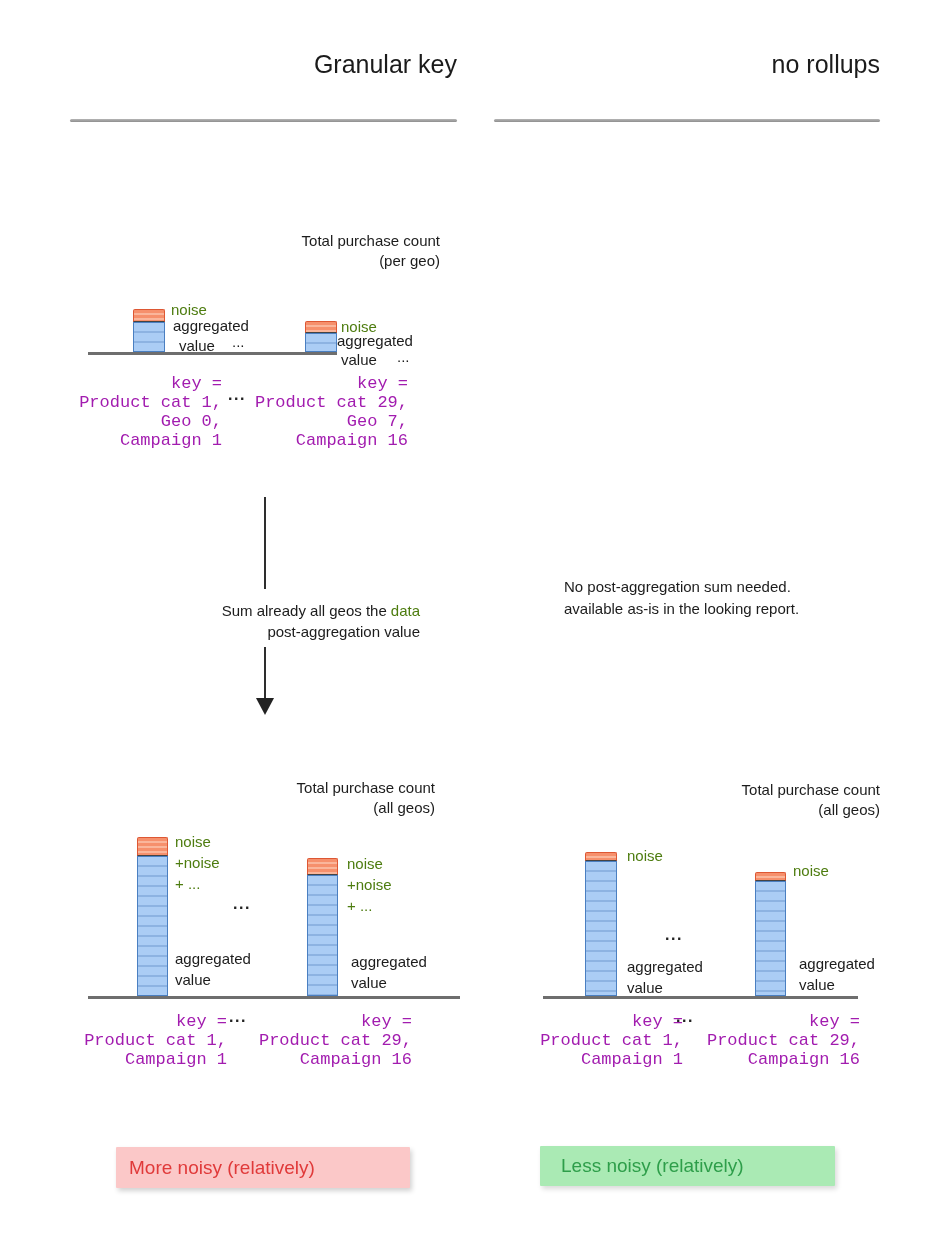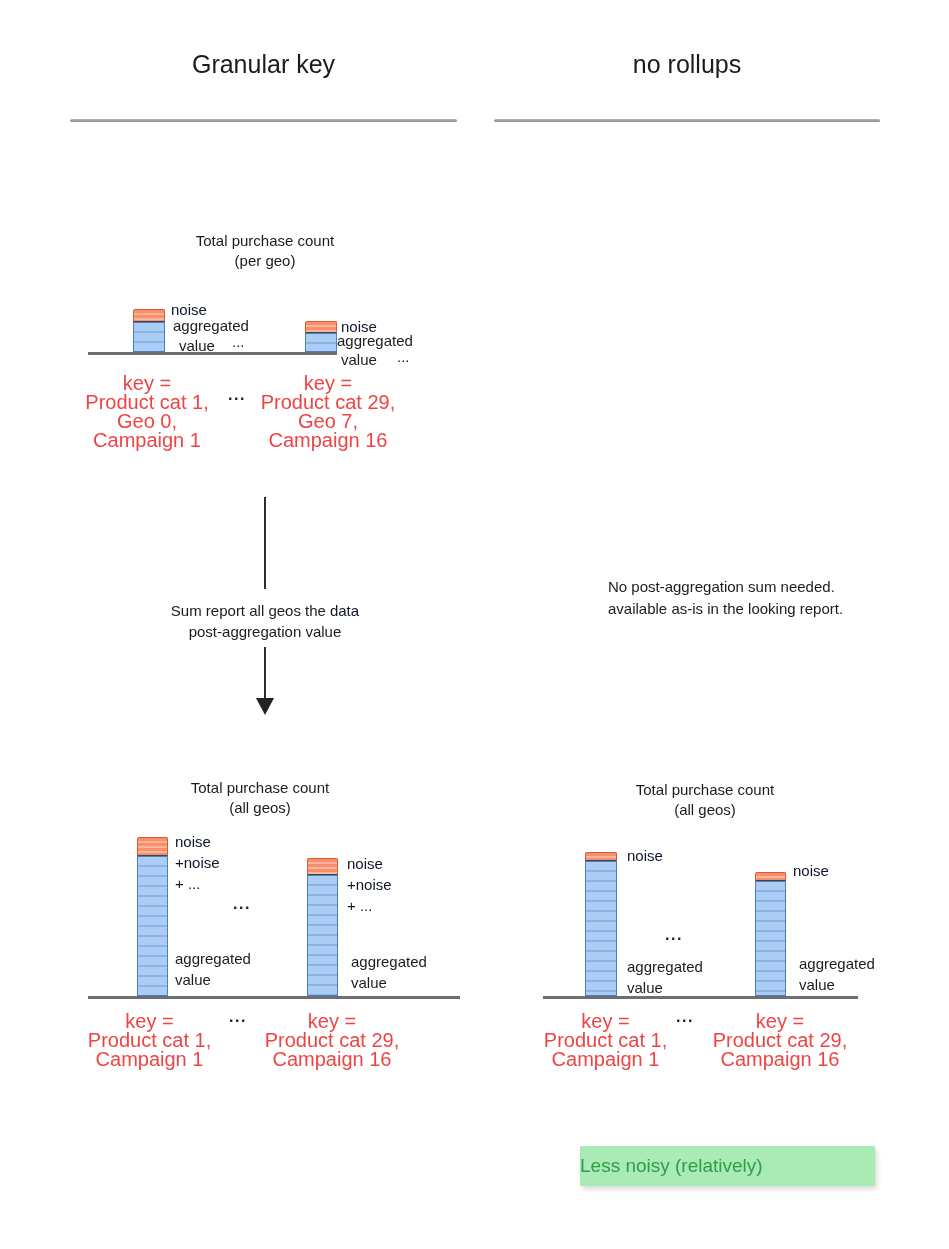--- a/index.html
+++ b/index.html
@@ -1,26 +1,26 @@
 <!DOCTYPE html>
 <html><head>
 <meta charset="utf-8">
 <style>
   html,body{margin:0;padding:0;background:#ffffff;}
   #canvas{
     position:relative;width:949px;height:1249px;background:#ffffff;
     font-family:"Liberation Sans", sans-serif;color:#1c1c1c;overflow:hidden;
   }
   .abs{position:absolute;}
-  .center{text-align:center;}
+  .center{text-align:right;}
   .hdr{font-size:25px;line-height:32px;color:#1b1b1b;}
   .rule{height:3px;background:linear-gradient(#b5b5b5,#8e8e8e);border-radius:2px;}
   .t15{font-size:15px;line-height:20px;}
-  .keytxt{font-size:20px;line-height:19px;color:#ef4444;}
-  .orange{color:#0f172a;}
+  .keytxt{font-size:17px;line-height:19px;color:#a21caf;font-family:Liberation Mono, monospace;}
+  .orange{color:#4d7c0f;}
   .baseline{height:3px;background:#6e6e6e;}
   .bar-body{
     background:repeating-linear-gradient(180deg,#abcdf5 0px,#abcdf5 8px,#8db3e2 8px,#8db3e2 10px);
     border:1.5px solid #4a7fc1;box-sizing:border-box;
   }
   .bar-cap{
     background:repeating-linear-gradient(180deg,#f6906c 0px,#f6906c 3px,#fab69b 3px,#fab69b 5px);
     border:1.5px solid #dd5733;border-bottom:1.5px solid #444;box-sizing:border-box;
     border-radius:2px 2px 0 0;
   }
@@ -79,27 +79,27 @@
   <div class="abs ell" style="left:228px;top:386px;">...</div>
   <div class="abs keytxt center" style="left:248px;top:374px;width:160px;">
     <div>key =</div>
     <div>Product cat 29,</div>
     <div>Geo 7,</div>
     <div>Campaign 16</div>
   </div>
 
   <div class="abs arrow-line" style="left:264px;top:497px;height:92px;"></div>
   <div class="abs t15 center" style="left:110px;top:600px;width:310px;line-height:21px;">
-    <div><span>Sum report all geos the</span><span class="orange" style="margin-left:4px;">data</span></div>
+    <div><span>Sum already all geos the</span><span class="orange" style="margin-left:4px;">data</span></div>
     <div>post-aggregation value</div>
   </div>
   <div class="abs arrow-line" style="left:264px;top:647px;height:52px;"></div>
   <div class="abs arrow-head" style="left:256px;top:698px;"></div>
 
-  <div class="abs t15" style="left:564px;top:576px;line-height:22px;margin-left:44px;">
+  <div class="abs t15" style="left:564px;top:576px;line-height:22px;">
     <div>No post-aggregation sum needed.</div>
     <div>available as-is in the looking report.</div>
   </div>
 
   <div class="abs t15 center" style="left:85px;top:778px;width:350px;">
     <div>Total purchase count</div>
     <div>(all geos)</div>
   </div>
 
   <div class="abs bar-cap" style="left:137px;top:837px;width:31px;height:19px;"></div>
@@ -170,15 +170,16 @@
     <div>Product cat 1,</div>
     <div>Campaign 1</div>
   </div>
   <div class="abs ell" style="left:676px;top:1008px;">...</div>
   <div class="abs keytxt center" style="left:700px;top:1012px;width:160px;">
     <div>key =</div>
     <div>Product cat 29,</div>
     <div>Campaign 16</div>
   </div>
 
-  <div class="abs badge badge-green" style="left:540px;top:1146px;width:295px;height:40px;line-height:40px;box-sizing:border-box;margin-left:40px;">Less noisy (relatively)</div>
+  <div class="abs badge badge-red" style="left:116px;top:1147px;width:294px;height:41px;line-height:41px;padding-left:13px;box-sizing:border-box;">More noisy (relatively)</div>
+  <div class="abs badge badge-green" style="left:540px;top:1146px;width:295px;height:40px;line-height:40px;padding-left:21px;box-sizing:border-box;">Less noisy (relatively)</div>
 
 </div>
 
 </body></html>

